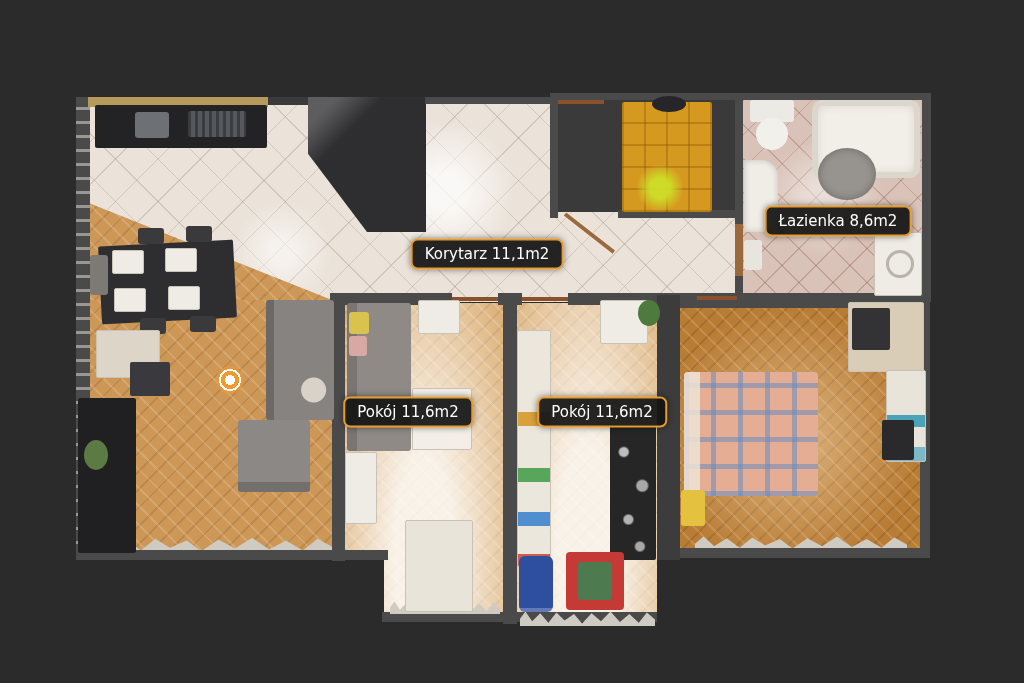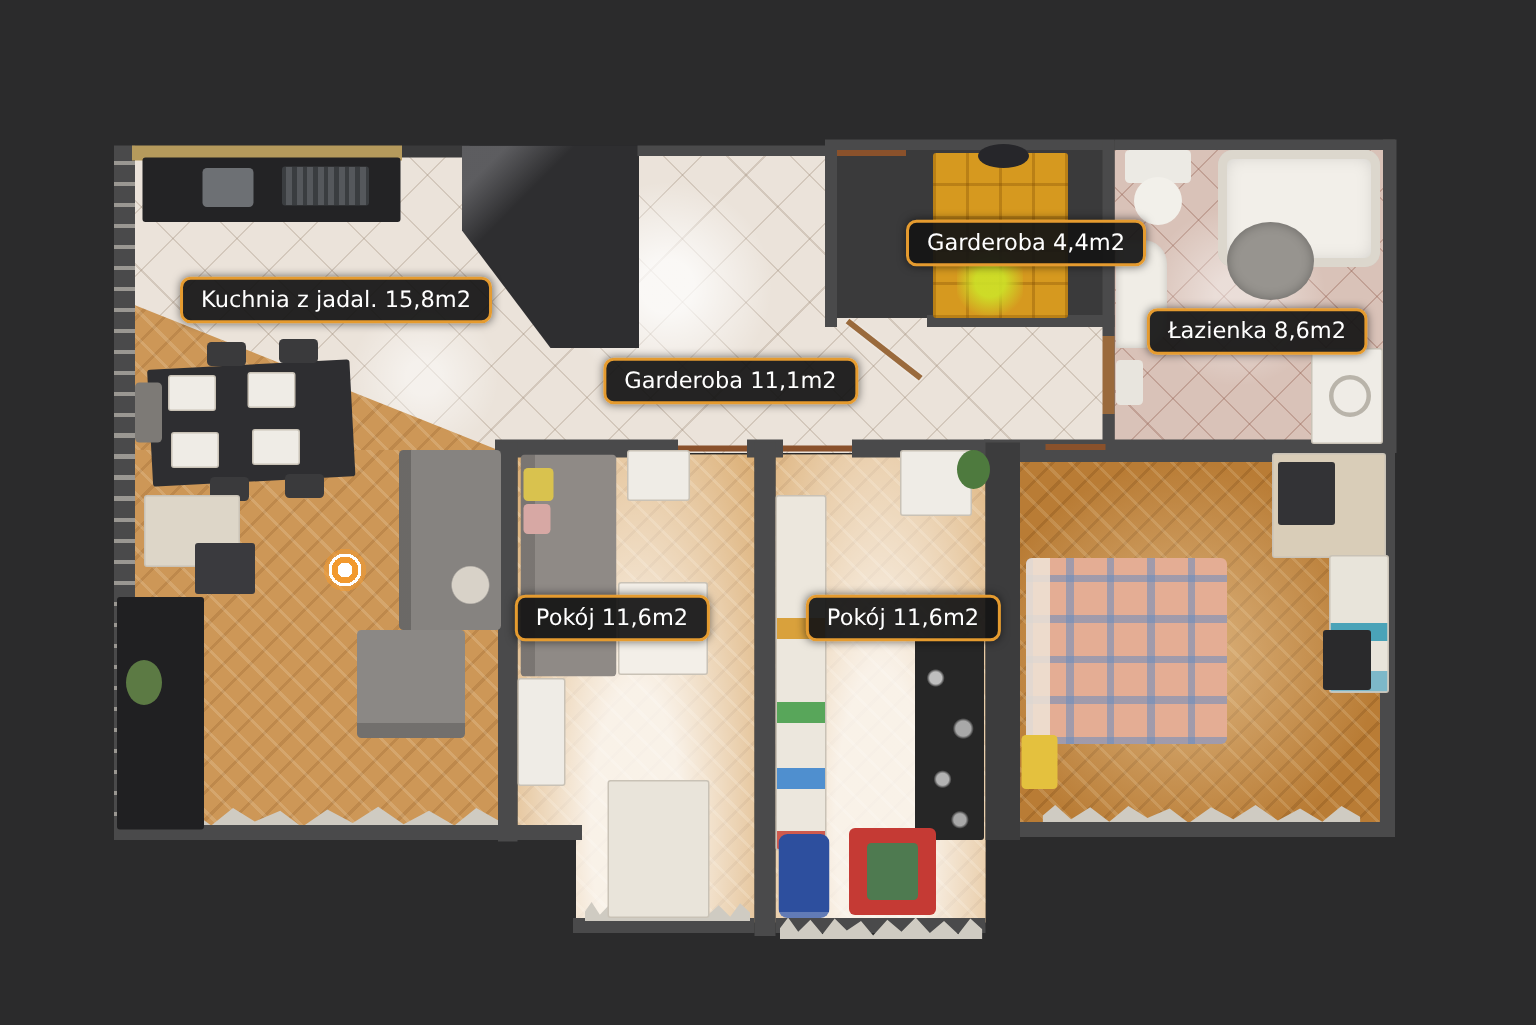--- a/index.html
+++ b/index.html
@@ -210,20 +210,18 @@
   <div class="abs whitebox" style="left:874px;top:232px;width:46px;height:62px;background:#efece6;"></div>
   <div class="abs" style="left:886px;top:250px;width:22px;height:22px;border:3px solid #b9b4aa;border-radius:50%;"></div>
   <div class="abs" style="left:744px;top:240px;width:18px;height:30px;background:#e8e5de;border-radius:3px;"></div>
 
   <div class="abs" style="left:622px;top:102px;width:90px;height:110px;background-color:#d6991f;background-image:repeating-linear-gradient(0deg,rgba(120,70,0,.3) 0 2px,transparent 2px 22px),repeating-linear-gradient(90deg,rgba(120,70,0,.3) 0 2px,transparent 2px 22px);border-radius:2px;"></div>
   <div class="abs" style="left:638px;top:165px;width:44px;height:46px;background:radial-gradient(circle,rgba(205,226,40,.9) 0 10px,rgba(205,226,40,0) 24px);"></div>
   <div class="abs darkbox" style="left:652px;top:96px;width:34px;height:16px;background:#26262a;border-radius:50%;"></div>
 
   <div class="abs cam" style="left:215px;top:365px;"></div>
 
-  <div class="pill" style="left:224px;top:200px;">Kuchnia z jadal. 15,8m2</div>
-  <div class="pill" style="left:487px;top:254px;">Garderoba 11,1m2</div>
-  <div class="pill" style="left:684px;top:162px;">Garderoba 4,4m2</div>
+  <div class="pill" style="left:487px;top:254px;">Korytarz 11,1m2</div>
   <div class="pill" style="left:838px;top:221px;">Łazienka 8,6m2</div>
   <div class="pill" style="left:408px;top:412px;">Pokój 11,6m2</div>
   <div class="pill" style="left:602px;top:412px;">Pokój 11,6m2</div>
 
 </div>
 
 </body></html>

